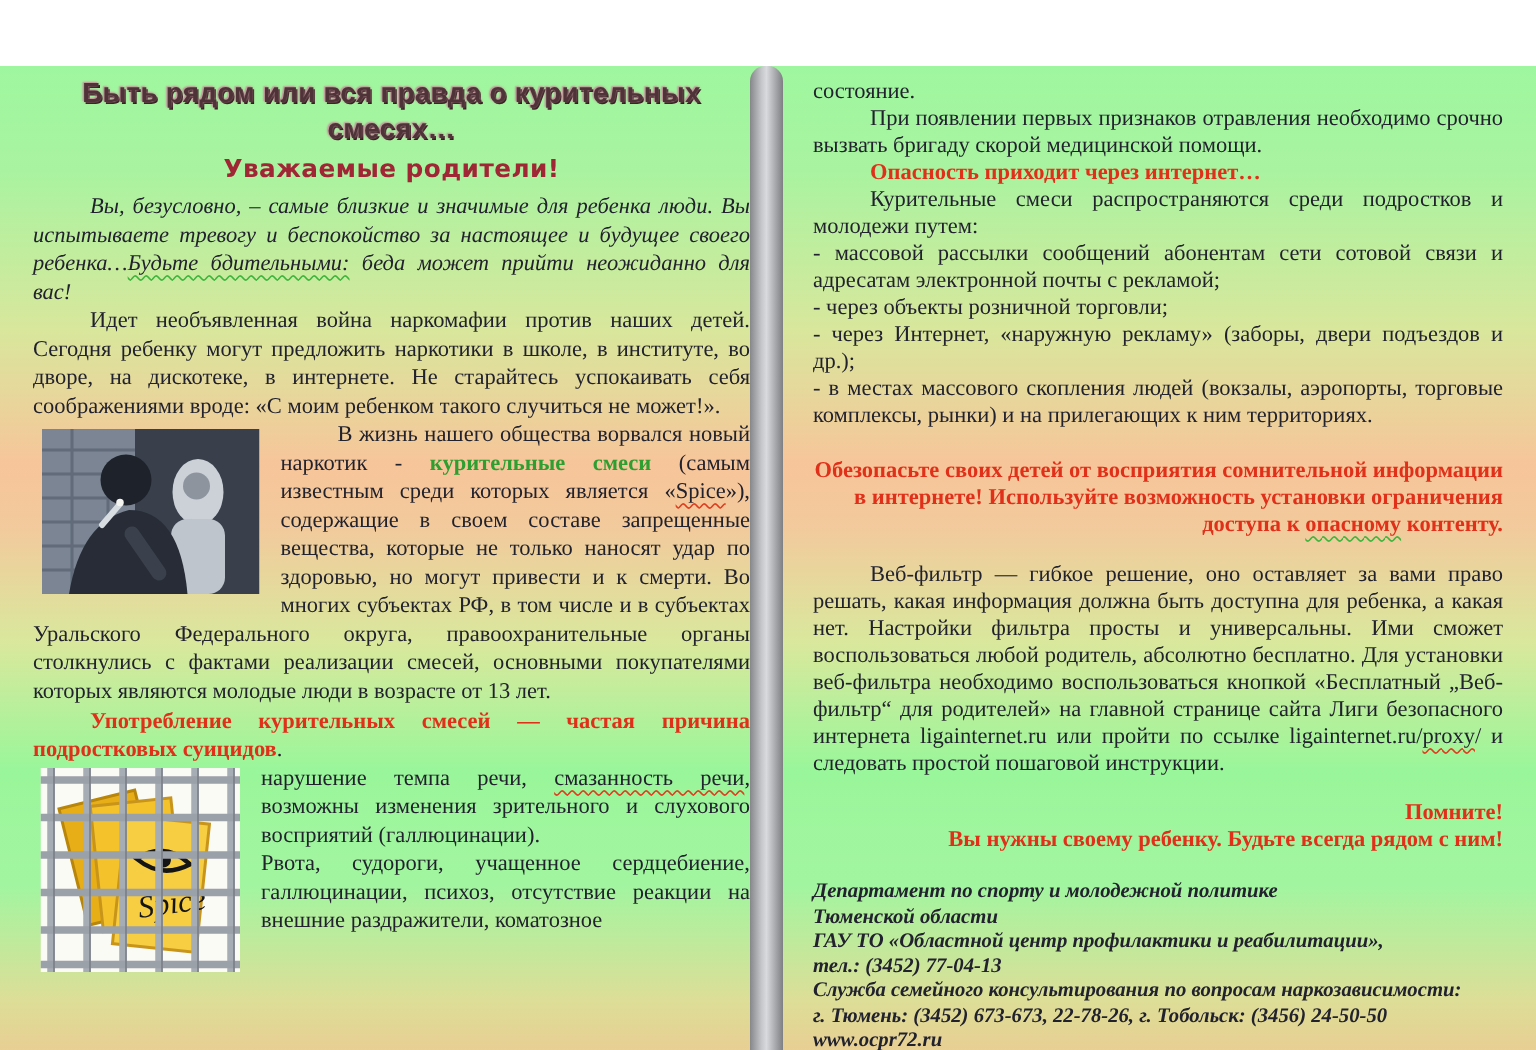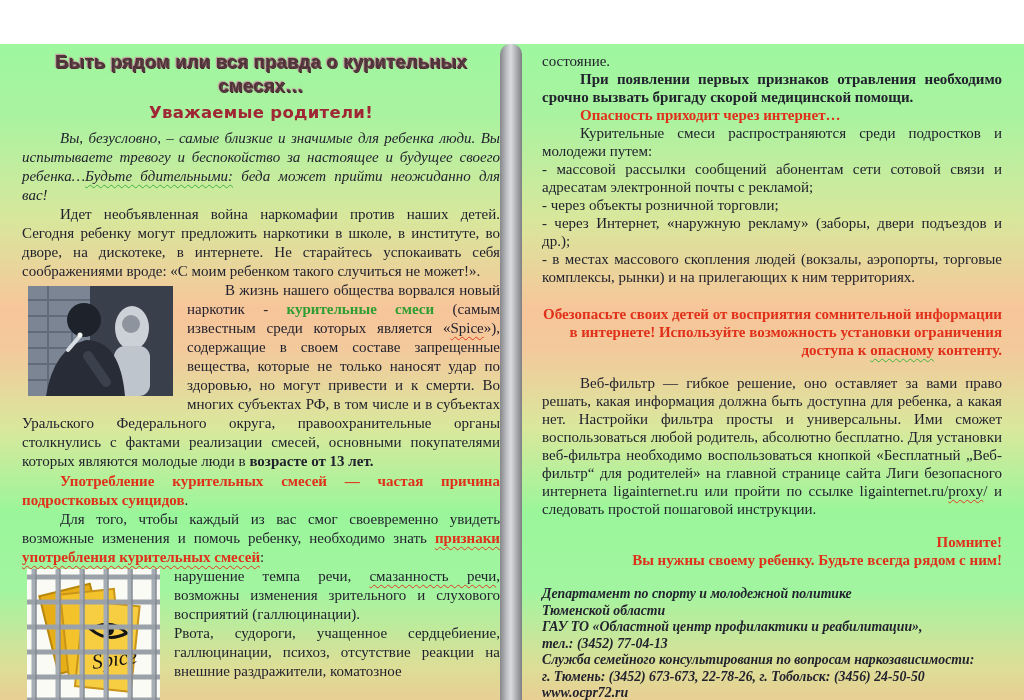--- a/index.html
+++ b/index.html
@@ -27,21 +27,21 @@
     border-radius:10px;
     background:linear-gradient(90deg,#86878b 0%,#c6c7ca 35%,#d9dadd 50%,#b1b2b6 72%,#7e7f83 100%);
   }
   .col{position:absolute;}
   .col-left{left:22px;top:3px;width:478px;}
   .col-right{left:542px;top:8px;width:460px;}
   p{margin:0;text-align:justify;font-size:15px;line-height:19px;}
   .col-right p{line-height:18px;}
   .indent{text-indent:38px;}
   .it{font-style:italic;}
-  .b{font-weight:bold;}
+  .b{font-weight:normal;}
   .center{text-align:right;text-indent:0;}
   .red{color:#e0301a;font-weight:bold;}
   .darkred{color:#a02635;}
   .green-term{color:#2e9e31;font-weight:bold;}
   .sq-red{text-decoration:underline;text-decoration-style:wavy;text-decoration-color:#e03c1e;text-decoration-thickness:1px;text-underline-offset:3px;}
   .sq-green{text-decoration:underline;text-decoration-style:wavy;text-decoration-color:#3db53d;text-decoration-thickness:1px;text-underline-offset:3px;}
   .title{
     font-family:"Liberation Sans", sans-serif;
     font-size:18.5px;font-weight:bold;text-align:center;
     margin:3px 0 5px;line-height:24px;
@@ -98,21 +98,20 @@
       <path d="M18 110 Q26 62 58 54 Q92 54 97 110 Z" fill="#272c36"></path>
       <path d="M40 64 L52 50" stroke="#d8dde2" stroke-width="4" stroke-linecap="round"></path>
       <circle cx="52" cy="49" r="2.5" fill="#f4f4f0"></circle>
       <path d="M60 70 L78 96" stroke="#3a404c" stroke-width="10" stroke-linecap="round"></path>
     </svg>
 
     <p class="indent"><span>В жизнь нашего общества ворвался новый наркотик - </span><span class="green-term">курительные смеси</span><span> (самым известным среди которых является «</span><span class="sq-red">Spice</span><span>»), содержащие в своем составе запрещенные вещества, которые не только наносят удар по здоровью, но могут привести и к смерти. Во многих субъектах РФ, в том числе и в субъектах Уральского Федерального округа, правоохранительные органы столкнулись с фактами реализации смесей, основными покупателями которых являются молодые люди в </span><span class="b">возрасте от 13 лет.</span></p>
 
     <p class="indent suicide"><span class="red">Употребление курительных смесей — частая причина подростковых суицидов</span><span>.</span></p>
 
-    <p class="indent"><span>Для того, чтобы каждый из вас смог своевременно увидеть возможные изменения и помочь ребенку, необходимо знать </span><span class="red sq-red">признаки употребления курительных смесей</span><span>:</span></p>
 
 
     <svg class="photo photo-2" viewBox="0 0 133 136" xmlns="http://www.w3.org/2000/svg">
       <rect width="133" height="136" fill="#fbfbf6"></rect>
       <g transform="rotate(-14 55 62)">
           <rect x="22" y="18" width="52" height="80" fill="#e8ae18" stroke="#b8860b" stroke-width="2"></rect>
         </g>
       <g transform="rotate(-6 70 70)">
           <rect x="38" y="22" width="54" height="84" fill="#f4c32c" stroke="#c8951a" stroke-width="2"></rect>
         </g>

